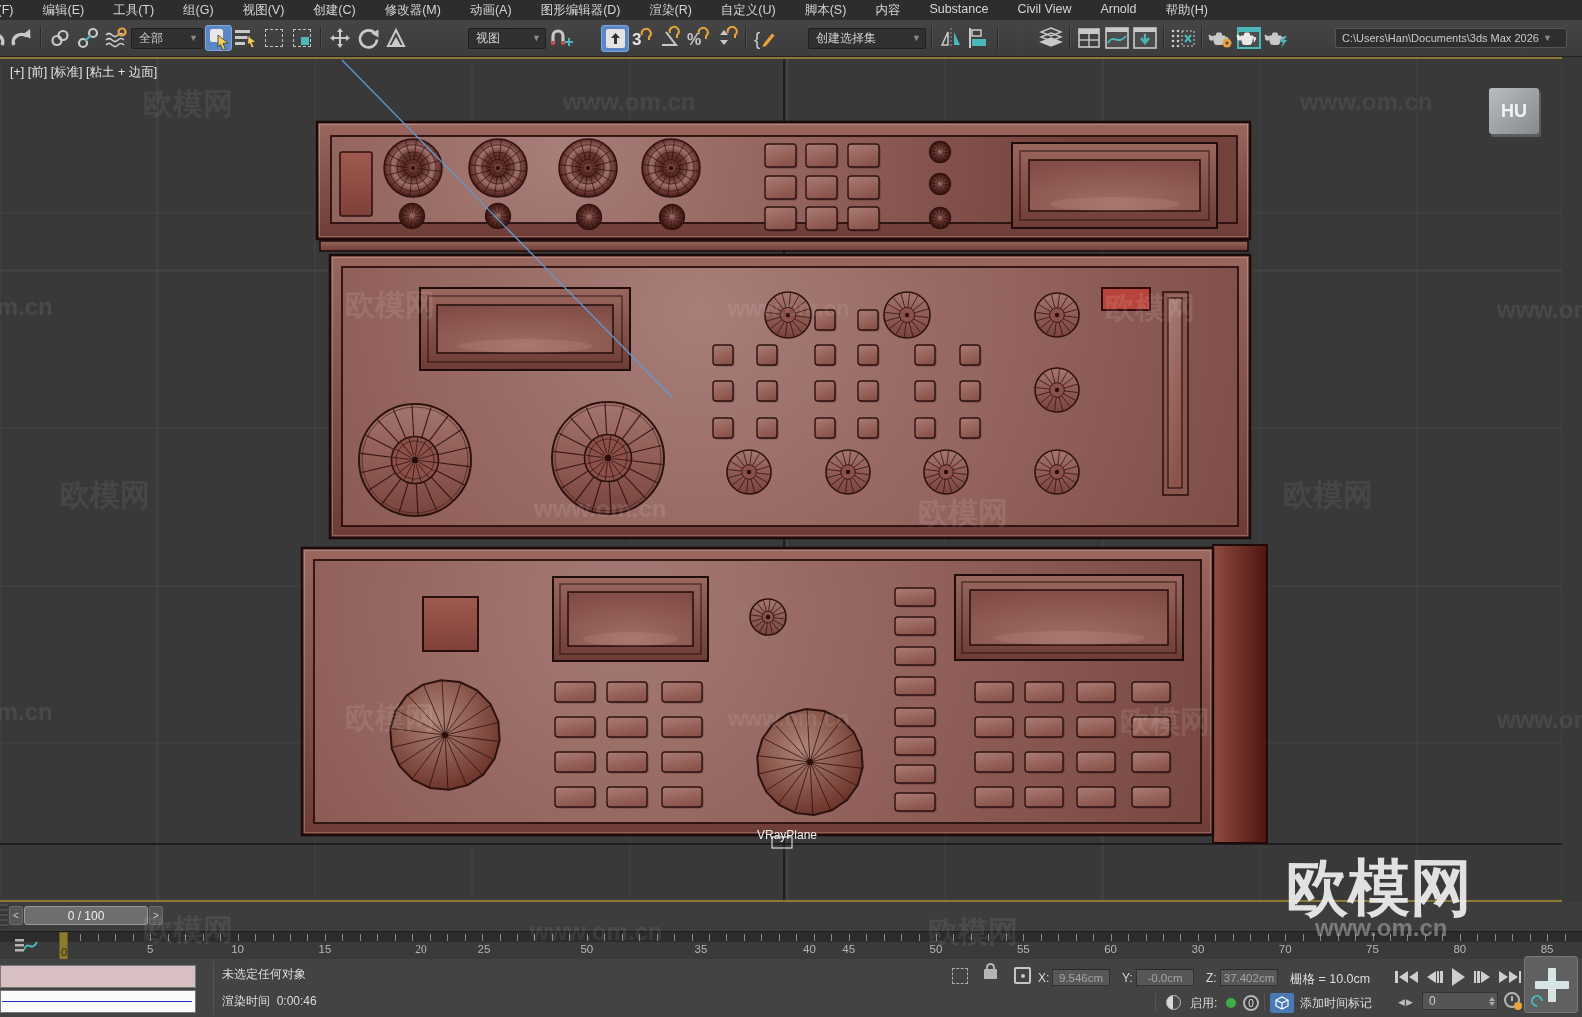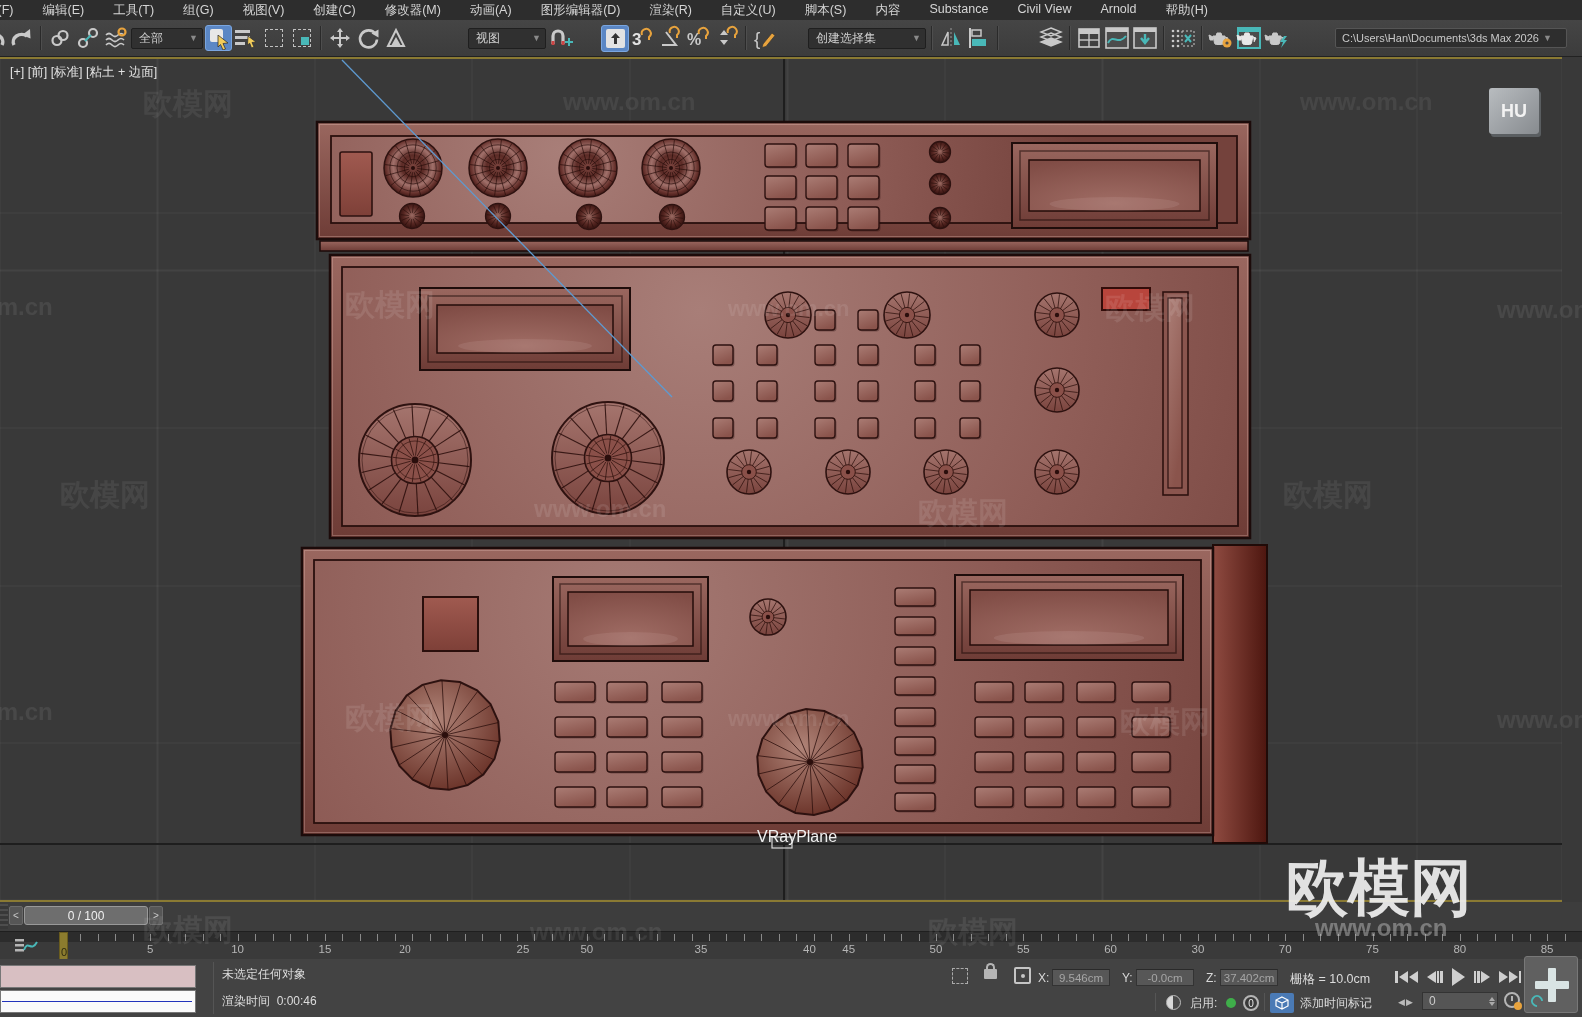--- a/index.html
+++ b/index.html
@@ -25,21 +25,21 @@
   repeating-linear-gradient(90deg, rgba(255,255,255,0.05) 0px, rgba(255,255,255,0.05) 1px, transparent 1px, transparent 157.5px),
   repeating-linear-gradient(0deg, rgba(255,255,255,0.05) 0px, rgba(255,255,255,0.05) 1px, transparent 1px, transparent 157.5px);
  background-position:-0.5px -0.5px, 0 156.5px;
  overflow:hidden;}
 .vp-topline{position:absolute;left:0;top:0;width:100%;height:2px;background:#8a7a33;z-index:3;}
 .vp-botline{position:absolute;left:0;bottom:0;width:100%;height:2px;background:#8a7a33;z-index:3;}
 .vline-dark{position:absolute;left:783px;top:0;width:2px;height:100%;background:#1e1e1e;}
 .hline-dark{position:absolute;left:0;top:786px;width:100%;height:2px;background:#1e1e1e;}
 .vp-label{position:absolute;left:10px;top:7px;color:#e2e2e2;font-size:12.5px;z-index:4;}
 .modelsvg{position:absolute;left:0;top:0;z-index:2;}
-.vray-label{position:absolute;left:757px;top:771px;color:#f0f0f0;font-size:16px;z-index:4;}
+.vray-label{position:absolute;left:757px;top:771px;color:#f0f0f0;font-size:12px;z-index:4;}
 .hu-logo{position:absolute;left:1489px;top:31px;width:50px;height:46px;background:linear-gradient(135deg,#b8bcbf,#878b8f);border-radius:3px;z-index:4;display:flex;align-items:center;justify-content:center;color:#f2f2f2;font-weight:bold;font-size:18px;box-shadow:2px 3px 0 #5a5e61;}
 
 .wm-layer{position:absolute;left:0;top:0;width:100%;height:100%;pointer-events:none;z-index:30;}
 .wm{position:absolute;white-space:nowrap;font-weight:bold;}
 
 .timeline-row{position:absolute;left:0;top:902px;width:100%;height:29px;background:#3d3d3d;z-index:10;}
 .tl-grip{position:absolute;left:0;top:2px;width:8px;height:25px;background:repeating-linear-gradient(#4d4d4d 0 2px,#383838 2px 5px);}
 .tl-btn{position:absolute;top:4px;width:14px;height:19px;background:#565656;border:1px solid #6a6a6a;border-radius:2px;color:#c9c9c9;font-size:10px;display:flex;align-items:center;justify-content:center;}
 .tl-bubble{position:absolute;left:24px;top:4px;width:124px;height:19px;background:#6e6e6e;border:1px solid #999;border-radius:3px;color:#f0f0f0;font-size:12px;display:flex;align-items:center;justify-content:center;}
 
@@ -1274,27 +1274,27 @@
       <div class="tick" style="left: 272.52px;"></div>
       <div class="tick" style="left: 289.98px;"></div>
       <div class="tick" style="left: 307.44px;"></div>
       <div class="tick" style="left: 324.9px;"></div>
       <div class="rlabel" style="left: 324.9px;">15</div>
       <div class="tick" style="left: 342.36px;"></div>
       <div class="tick" style="left: 359.82px;"></div>
       <div class="tick" style="left: 377.28px;"></div>
       <div class="tick" style="left: 394.74px;"></div>
       <div class="tick" style="left: 412.2px;"></div>
-      <div class="rlabel" style="left: 405px; font-family: Liberation Serif, serif;">20</div>
+      <div class="rlabel" style="left: 421px; font-family: Liberation Serif, serif;">20</div>
       <div class="tick" style="left: 429.66px;"></div>
       <div class="tick" style="left: 447.12px;"></div>
       <div class="tick" style="left: 464.58px;"></div>
       <div class="tick" style="left: 482.04px;"></div>
       <div class="tick" style="left: 499.5px;"></div>
-      <div class="rlabel" style="left: 523px;">25</div>
+      <div class="rlabel" style="left: 484px;">25</div>
       <div class="tick" style="left: 516.96px;"></div>
       <div class="tick" style="left: 534.42px;"></div>
       <div class="tick" style="left: 551.88px;"></div>
       <div class="tick" style="left: 569.34px;"></div>
       <div class="tick" style="left: 586.8px;"></div>
       <div class="rlabel" style="left: 586.8px;">50</div>
       <div class="tick" style="left: 604.26px;"></div>
       <div class="tick" style="left: 621.72px;"></div>
       <div class="tick" style="left: 639.18px;"></div>
       <div class="tick" style="left: 656.64px;"></div>

